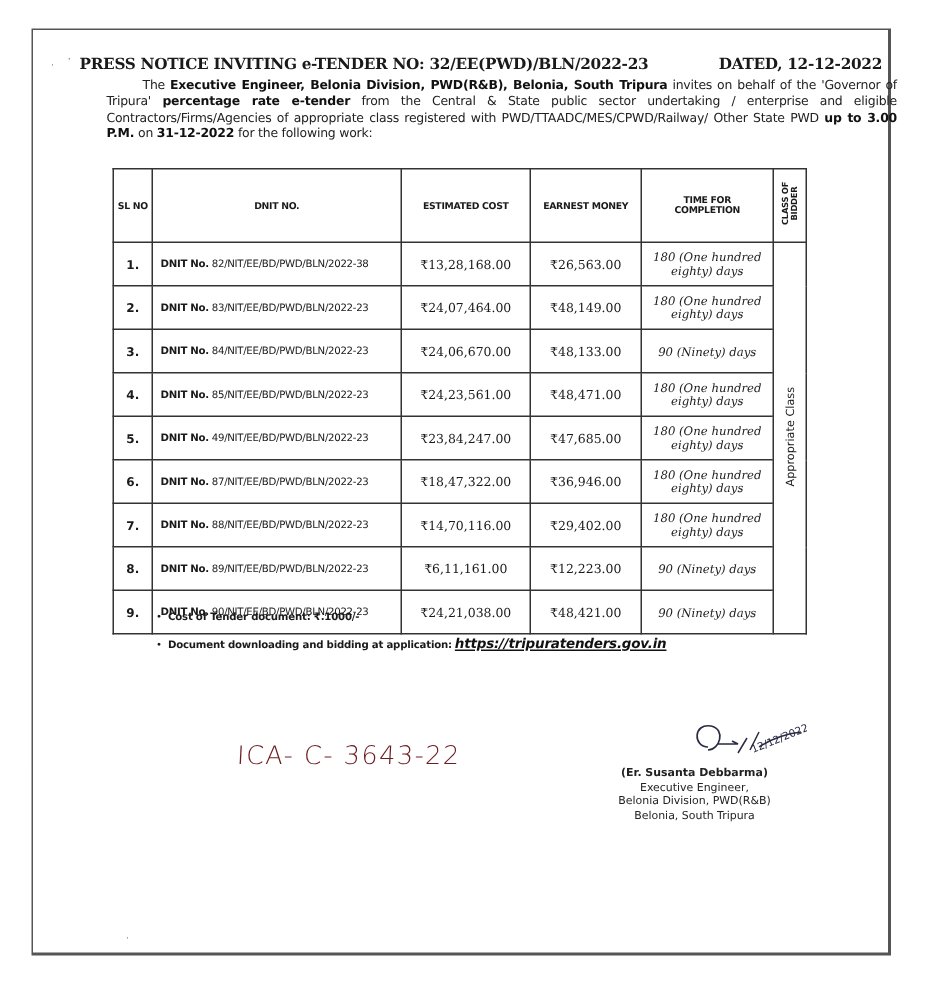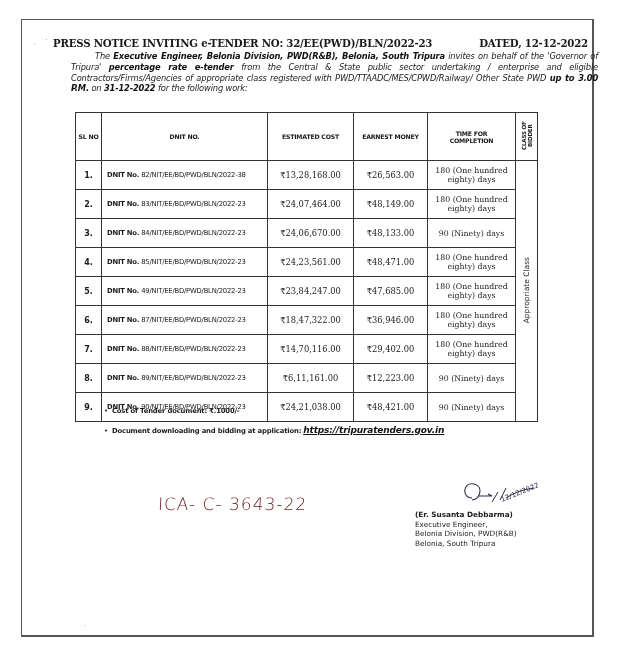--- a/index.html
+++ b/index.html
@@ -1,43 +1,43 @@
 <!DOCTYPE html>
 <html><head>
 <meta charset="utf-8">
 <style>
   html, body { margin:0; padding:0; background:#ffffff; }
   body { width:624px; height:661px; position:relative; overflow:hidden; font-family:"DejaVu Sans", sans-serif; color:#1a1a1a; }
   .frame { position:absolute; left:21px; top:19px; width:573px; height:618px; border:1.5px solid #555; border-right-width:2px; border-bottom-width:2px; box-sizing:border-box; background:#fff; }
   .title { position:absolute; top:37px; left:53px; right:36px; font-family:"DejaVu Serif", serif; font-weight:bold; font-size:10.2px; letter-spacing:-0.2px; display:flex; justify-content:space-between; }
   .title .dot { position:absolute; left:-8px; top:-2px; font-size:8px; color:#888; font-weight:normal; }
-  .para { position:absolute; top:51px; left:71px; width:527px; font-size:8.3px; line-height:10.8px; letter-spacing:-0.15px; text-align:justify; color:#222;font-style:italic; }
+  .para { position:absolute; top:51px; left:71px; width:527px; font-size:8.3px; line-height:10.8px; letter-spacing:-0.15px; text-align:justify; color:#222; }
   .para b { font-weight:bold; color:#111; }
   .para .indent { display:inline-block; width:24px; }
   table.tender { position:absolute; left:75px; top:112px; width:462px; border-collapse:collapse; font-size:7px; table-layout:fixed; }
   table.tender th, table.tender td { border:1px solid #333; text-align:center; vertical-align:middle; padding:0; }
   table.tender th { font-weight:bold; font-size:6.2px; height:46px; letter-spacing:-0.2px; }
   table.tender td { height:28px; }
   td.sl { font-weight:bold; font-size:8px; }
   td.dnit { text-align:left !important; padding-left:5px !important; font-size:6.8px; letter-spacing:-0.2px; white-space:nowrap; }
   td.dnit b { font-weight:bold; }
   td.money { font-family:"DejaVu Serif", serif; font-size:8.3px; }
-  td.time { font-family:"DejaVu Serif", serif; font-size:7.8px; line-height:9px; }
+  td.time { font-family:"DejaVu Serif", serif; font-size:7.8px; line-height:9px;font-style:italic; }
   .vert { writing-mode:vertical-rl; transform:rotate(180deg); display:inline-block; }
   th.cls .vert { font-size:5.6px; line-height:6px; }
   td.clsval .vert { font-size:7.5px; font-weight:normal; }
   ul.info { position:absolute; top:402px; left:104px; margin:0; padding:0; list-style:none; font-size:6.8px; letter-spacing:-0.15px; }
   ul.info li { height:18.5px; line-height:18.5px; white-space:nowrap; }
   ul.info li .bul { display:inline-block; width:8px; }
   ul.info .lbl { font-weight:bold; }
   ul.info .v { font-size:8.3px; }
   ul.info .vb { font-size:8.3px; font-weight:bold; }
   ul.info a { color:#111; font-weight:bold; text-decoration:underline; font-size:9px;font-style:italic; }
   .handref { position:absolute; top:494px; left:158px; font-family:"DejaVu Sans", sans-serif; font-size:17px; color:#6b1d20; letter-spacing:1px; font-weight:300; transform:skewX(-3deg); }
-  .sig { position:absolute; top:510px; left:415px; width:150px; text-align:left; font-size:7.3px; line-height:9.6px; color:#222; }
+  .sig { position:absolute; top:510px; left:388px; width:150px; text-align:center; font-size:7.3px; line-height:9.6px; color:#222; }
   .sig .name { font-weight:bold; }
   .sigmark { position:absolute; left:458px; top:478px; width:80px; height:40px; }
   .speck { position:absolute; font-size:6px; color:#777; }
 </style>
 </head>
 <body>
 
 <div class="frame"></div>
 
 <div class="title">

